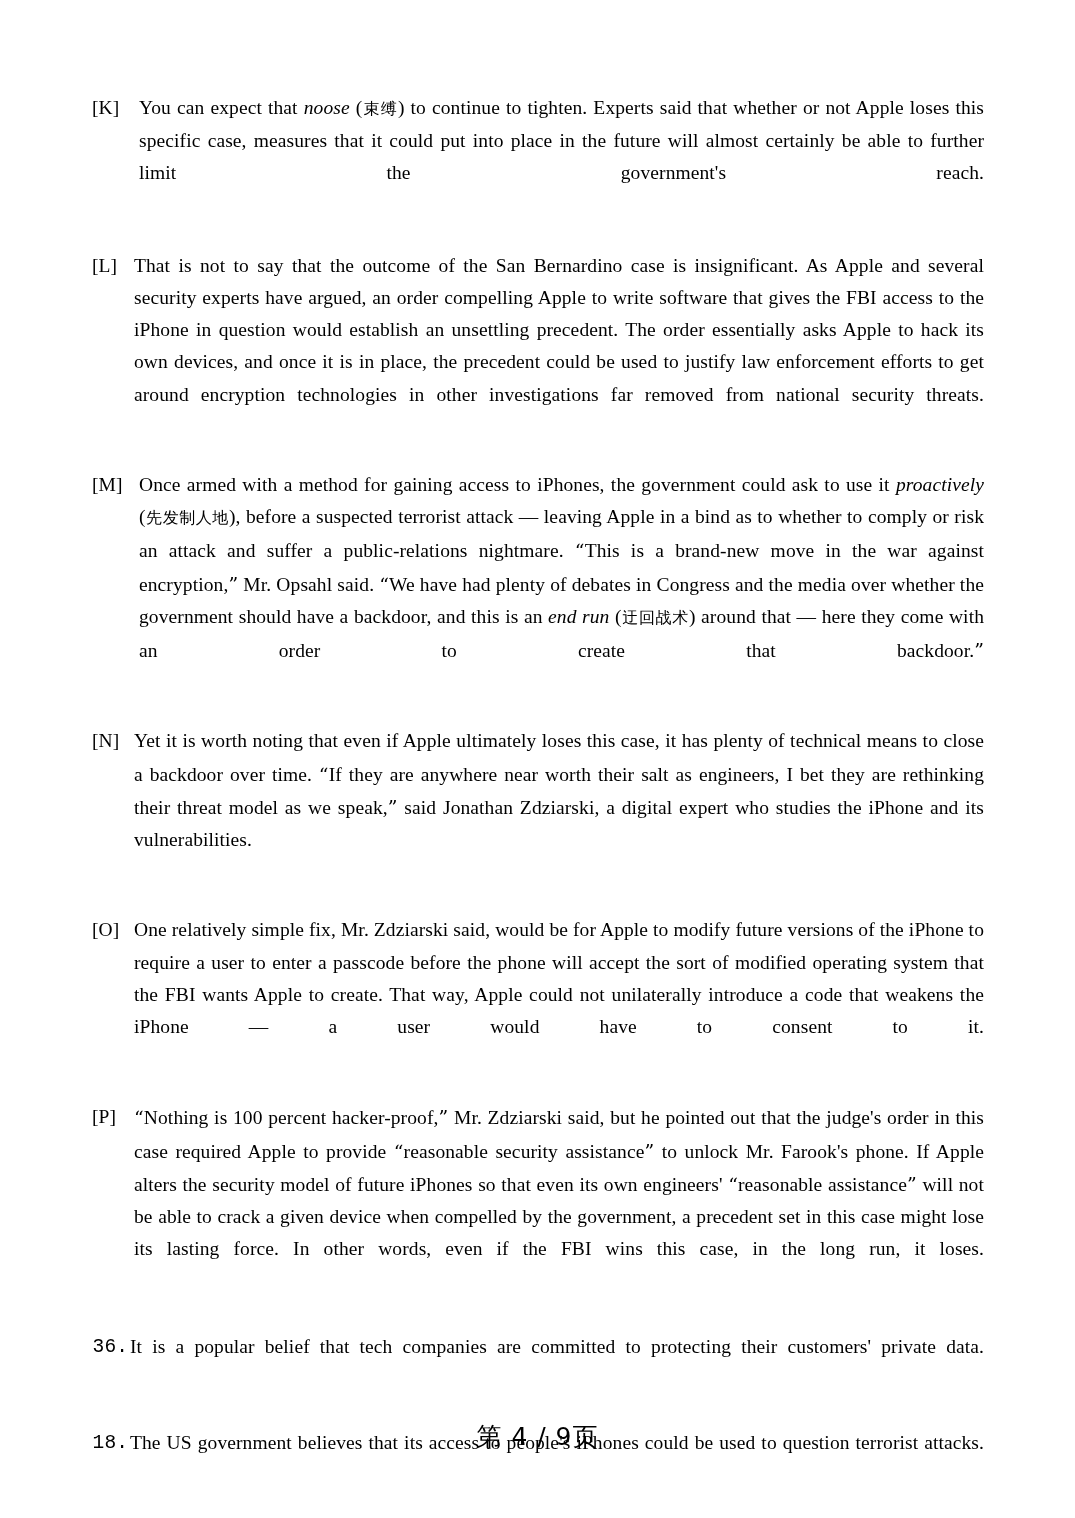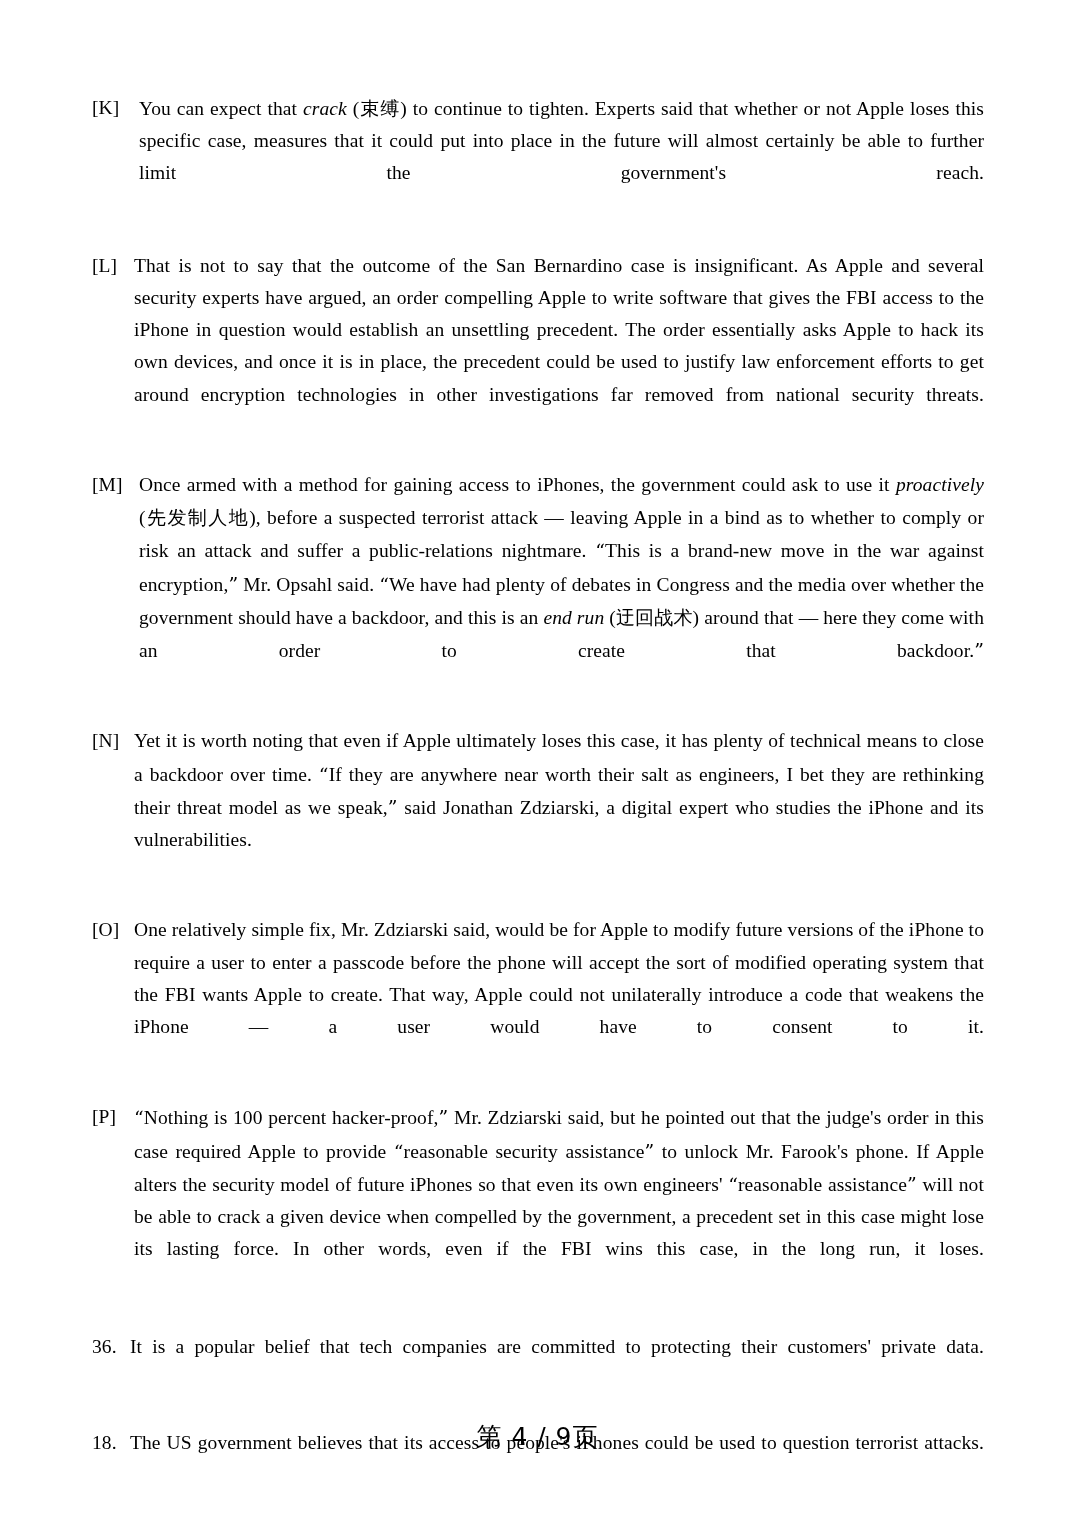--- a/index.html
+++ b/index.html
@@ -62,36 +62,37 @@
     font-size: 19.5px;
     line-height: 32.2px;
     text-align: justify;
     letter-spacing: 0.1px;
   }
   .qitem .num {
     position: absolute;
     left: 0;
     top: 0;
     width: 36px;
-    text-align: left;
+    text-align: right;
     white-space: nowrap;
+    font-family: Liberation Mono, monospace;
   }
 
   
   .para::after, .qitem::after {
     content: "";
     display: inline-block;
     width: 100%;
   }
 
   .it { font-style: italic; }
 
   .cjk {
     font-family: "DejaVu Sans", sans-serif;
-    font-size: 19px;
+    font-size: 16px;
     font-style: normal;
   }
   .dq {
     font-family: "DejaVu Serif", serif;
     font-size: 19px;
   }
 
   
   #para-k { margin-bottom: 28px; }
   #para-l { margin-bottom: 26px; }
@@ -114,21 +115,21 @@
   }
 </style>
 </head>
 <body>
 
 <div id="page">
 
   <div id="content">
 
     <p class="para lbl-wide" id="para-k">
-      <span class="label">[K]</span><span class="body">You can expect that <span class="it">crack</span> (<span class="cjk">束缚</span>) to continue to tighten. Experts said that whether or not Apple loses this specific case, measures that it could put into place in the future will almost certainly be able to further limit the government's reach.</span>
+      <span class="label">[K]</span><span class="body">You can expect that <span class="it">noose</span> (<span class="cjk">束缚</span>) to continue to tighten. Experts said that whether or not Apple loses this specific case, measures that it could put into place in the future will almost certainly be able to further limit the government's reach.</span>
     </p>
 
     <p class="para" id="para-l">
       <span class="label">[L]</span><span class="body">That is not to say that the outcome of the San Bernardino case is insignificant. As Apple and several security experts have argued, an order compelling Apple to write software that gives the FBI access to the iPhone in question would establish an unsettling precedent. The order essentially asks Apple to hack its own devices, and once it is in place, the precedent could be used to justify law enforcement efforts to get around encryption technologies in other investigations far removed from national security threats.</span>
     </p>
 
     <p class="para lbl-wide" id="para-m">
       <span class="label">[M]</span><span class="body">Once armed with a method for gaining access to iPhones, the government could ask to use it <span class="it">proactively</span> (<span class="cjk">先发制人地</span>), before a suspected terrorist attack — leaving Apple in a bind as to whether to comply or risk an attack and suffer a public-relations nightmare. <span class="dq">“</span>This is a brand-new move in the war against encryption,<span class="dq">”</span> Mr. Opsahl said. <span class="dq">“</span>We have had plenty of debates in Congress and the media over whether the government should have a backdoor, and this is an <span class="it">end run</span> (<span class="cjk">迂回战术</span>) around that — here they come with an order to create that backdoor.<span class="dq">”</span></span>
     </p>
 

